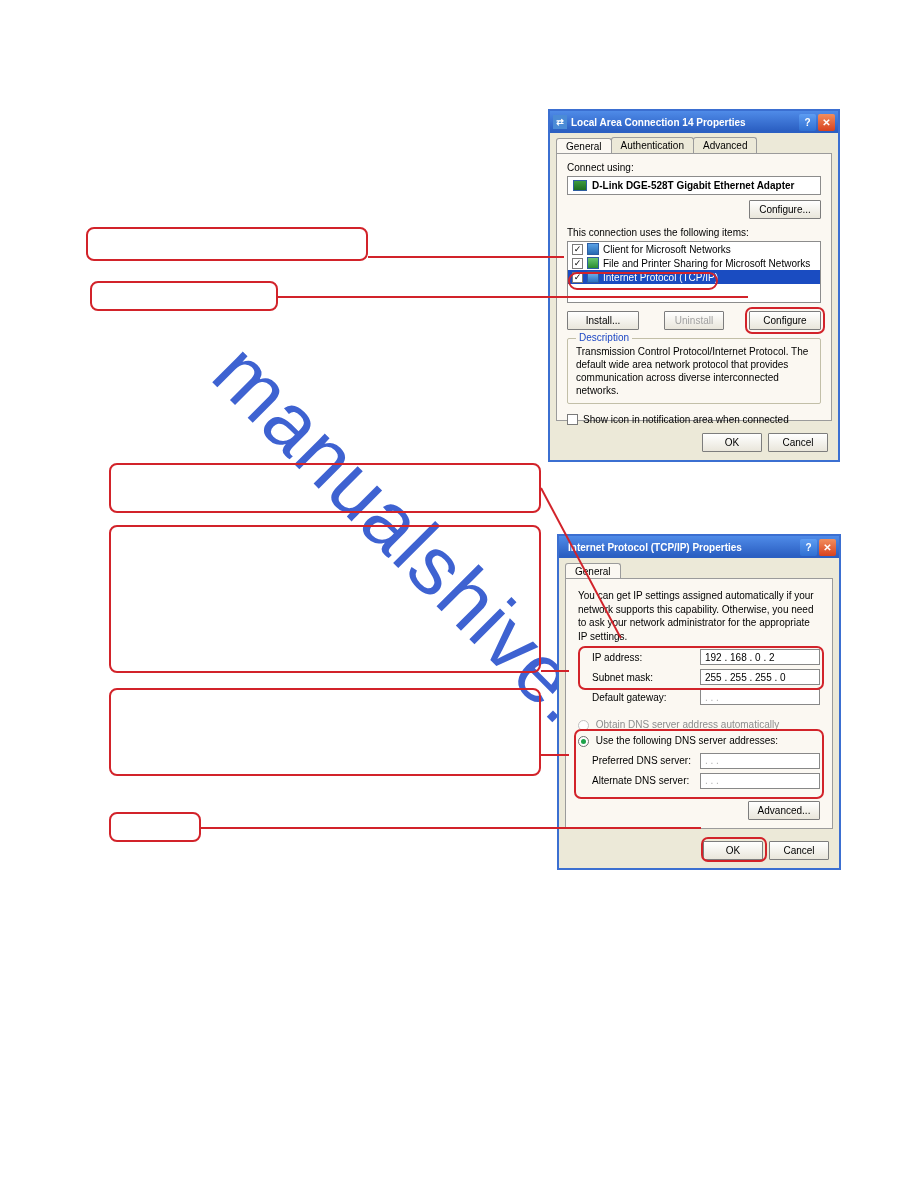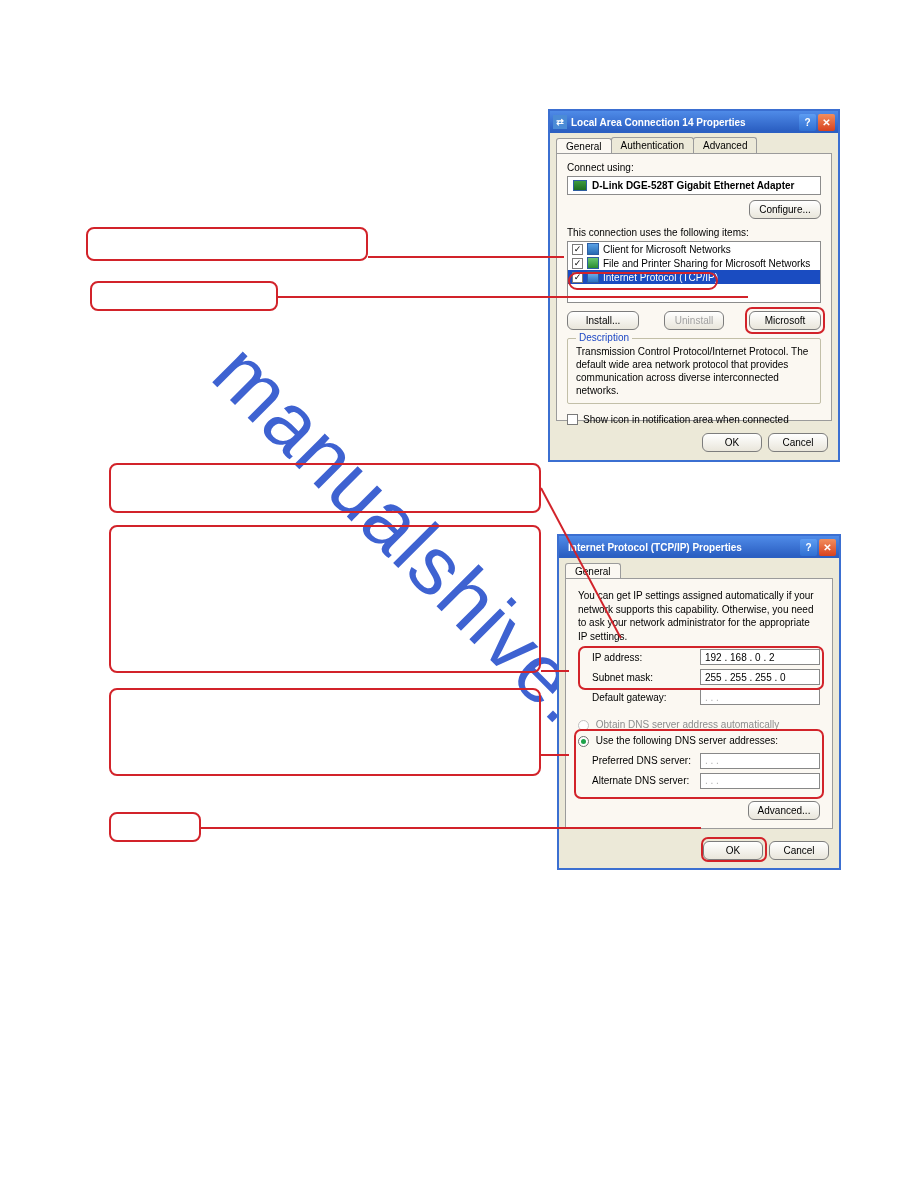--- a/index.html
+++ b/index.html
@@ -127,21 +127,21 @@
     position: relative;
   }
 
   
   .wbtn {
     display: inline-flex;
     align-items: center; justify-content: center;
     height: 19px;
     padding: 0 10px;
     border: 1px solid #7d7d7d;
-    border-radius: 6px;
+    border-radius: 1px;
     background: linear-gradient(180deg,#fff,#e9e6db);
     font-size: 10px;
     color: #000;
     text-align: center;
   }
   .wbtn.disabled { color: #a0a0a0; }
 
   
   .whitebox {
     border: 1px solid #8c8c8c;
@@ -298,21 +298,21 @@
         <span class="smicon net"></span>
         <span>Internet Protocol (TCP/IP)</span>
       </div>
 
       <div class="hl" style="left:0px; top:30px; width:150px; height:18px; border-radius:9px;"></div>
     </div>
 
     <div style="display:flex; justify-content:space-between; margin-top:8px; position:relative;">
       <div class="wbtn" style="width:72px;">Install...</div>
       <div class="wbtn disabled" style="width:60px;">Uninstall</div>
-      <div class="wbtn" style="width:72px;">Microsoft</div>
+      <div class="wbtn" style="width:72px;">Configure</div>
 
       <div class="hl" style="right:-4px; top:-4px; width:80px; height:27px;"></div>
     </div>
 
     <div class="groupbox">
       <div class="glabel">Description</div>
       <div class="txt" style="line-height:1.3;">Transmission Control Protocol/Internet Protocol. The default wide area network protocol that provides communication across diverse interconnected networks.</div>
     </div>
 
     <div style="display:flex; align-items:center; gap:5px; margin-top:10px;">

